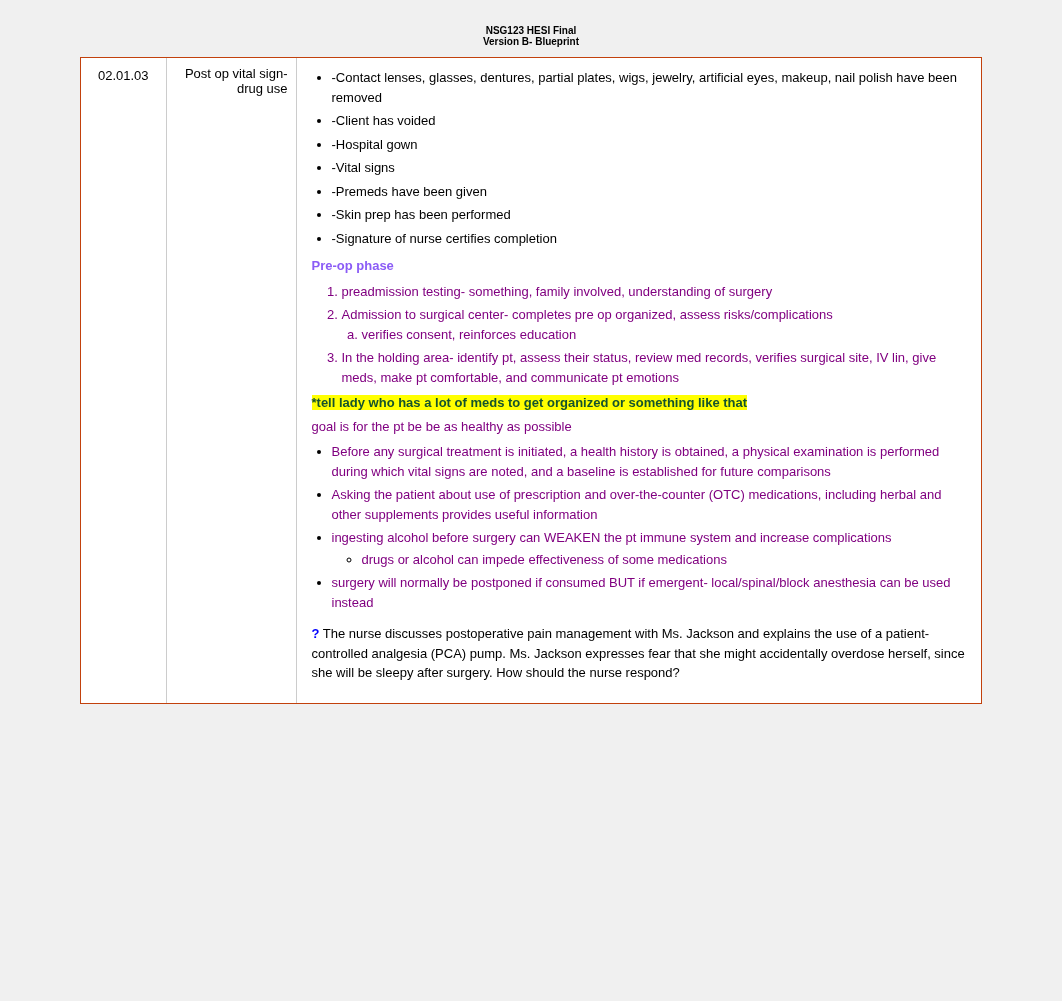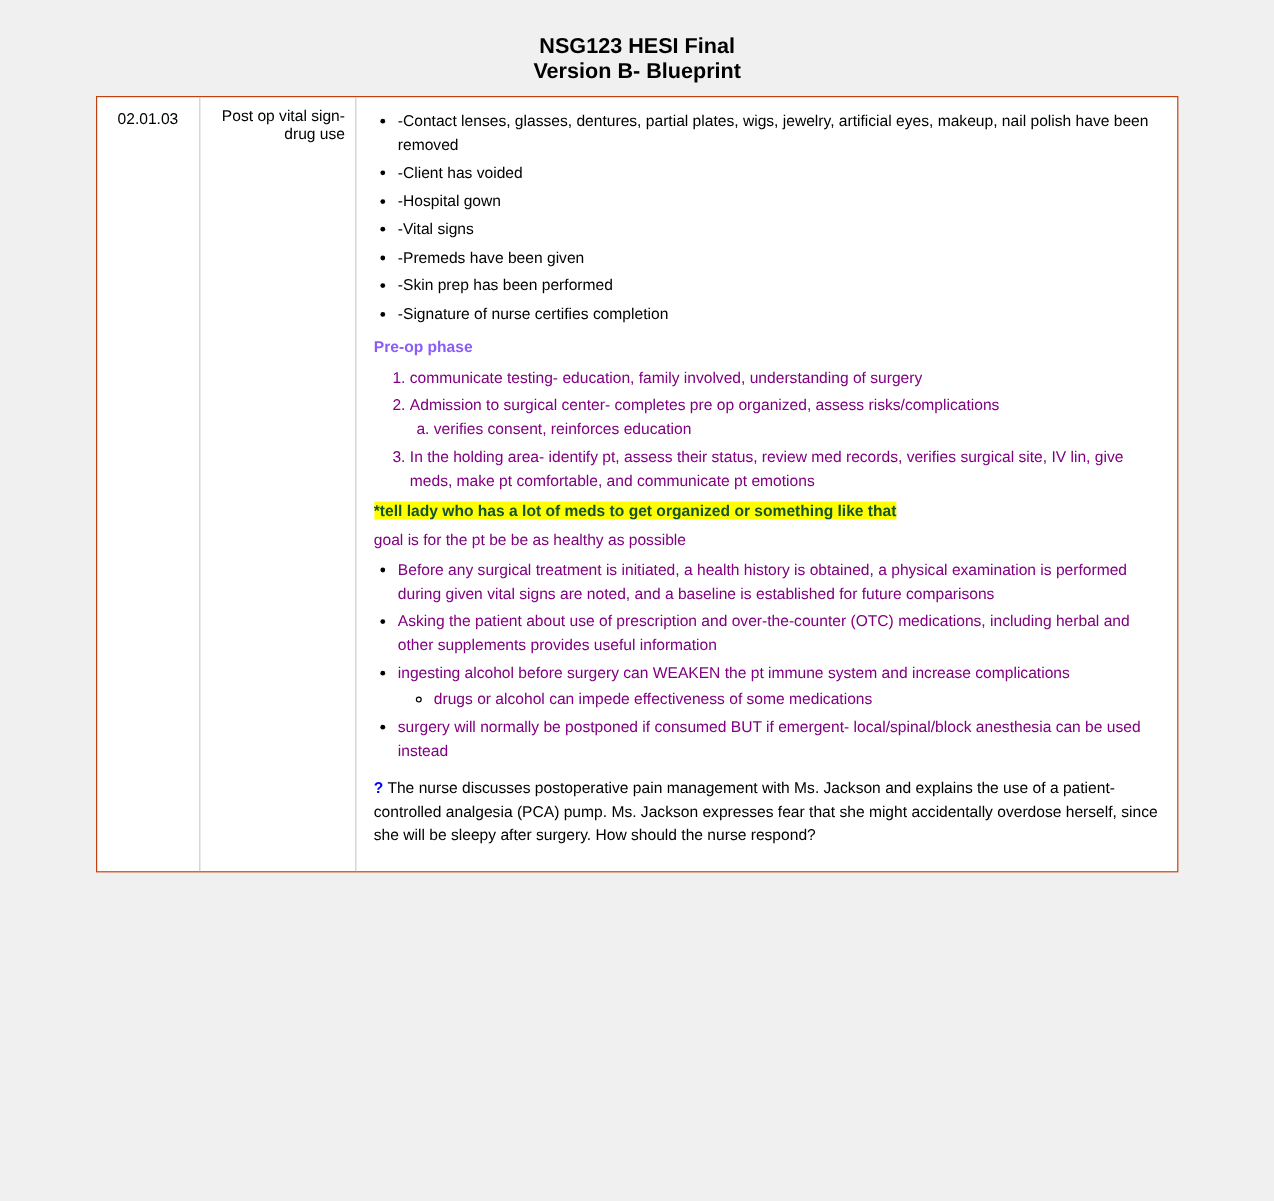--- a/index.html
+++ b/index.html
@@ -10,23 +10,24 @@
     body {
       background: #f0f0f0;
       font-family: Arial, sans-serif;
       font-size: 14px;
       color: #000;
       width: 1062px;
       min-height: 1001px;
     }
     .page-header {
       text-align: center;
-      padding: 28px 0 10px 0;
+      padding: 9px 0 10px 0;
       font-weight: bold;
-      font-size: 18px;
+      font-size: 10px;
+      margin-top: 16px;
     }
     .main-container {
       margin: 0 80px;
       background: #fff;
       border: 1px solid #c2410c;
       padding: 0;
     }
     .table-wrapper {
       width: 100%;
       border-collapse: collapse;
@@ -132,42 +133,42 @@
           <li><span>-Vital signs</span></li>
           <li><span>-Premeds have been given</span></li>
           <li><span>-Skin prep has been performed</span></li>
           <li><span>-Signature of nurse certifies completion</span></li>
         </ul>
 
         <div class="section-heading">Pre-op phase</div>
 
         <ol class="numbered-list">
           <li>
-            <span class="purple-text">communicate testing- education, family involved, understanding of surgery</span>
+            <span class="purple-text">preadmission testing- something, family involved, understanding of surgery</span>
           </li>
           <li>
             <span class="purple-text">Admission to surgical center- completes pre op organized, assess risks/complications</span>
             <ol class="sub-alpha">
               <li><span class="purple-text">verifies consent, reinforces education</span></li>
             </ol>
           </li>
           <li>
             <span class="purple-text">In the holding area- identify pt, assess their status, review med records, verifies surgical site, IV lin, give meds, make pt comfortable, and communicate pt emotions</span>
           </li>
         </ol>
 
         <div style="margin-bottom: 4px;">
           <span class="highlight-yellow">*tell lady who has a lot of meds to get organized or something like that</span>
         </div>
 
         <div class="purple-text" style="margin-bottom: 6px;">goal is for the pt be be as healthy as possible</div>
 
         <ul class="bullet-list">
           <li>
-            <span class="purple-text">Before any surgical treatment is initiated, a health history is obtained, a physical examination is performed during given vital signs are noted, and a baseline is established for future comparisons</span>
+            <span class="purple-text">Before any surgical treatment is initiated, a health history is obtained, a physical examination is performed during which vital signs are noted, and a baseline is established for future comparisons</span>
           </li>
           <li>
             <span class="purple-text">Asking the patient about use of prescription and over-the-counter (OTC) medications, including herbal and other supplements provides useful information</span>
           </li>
           <li>
             <span class="purple-text">ingesting alcohol before surgery can WEAKEN the pt immune system and increase complications</span>
             <ul class="sub-list">
               <li>
                 <span class="purple-text">drugs or alcohol can impede effectiveness of some medications</span>
               </li>

